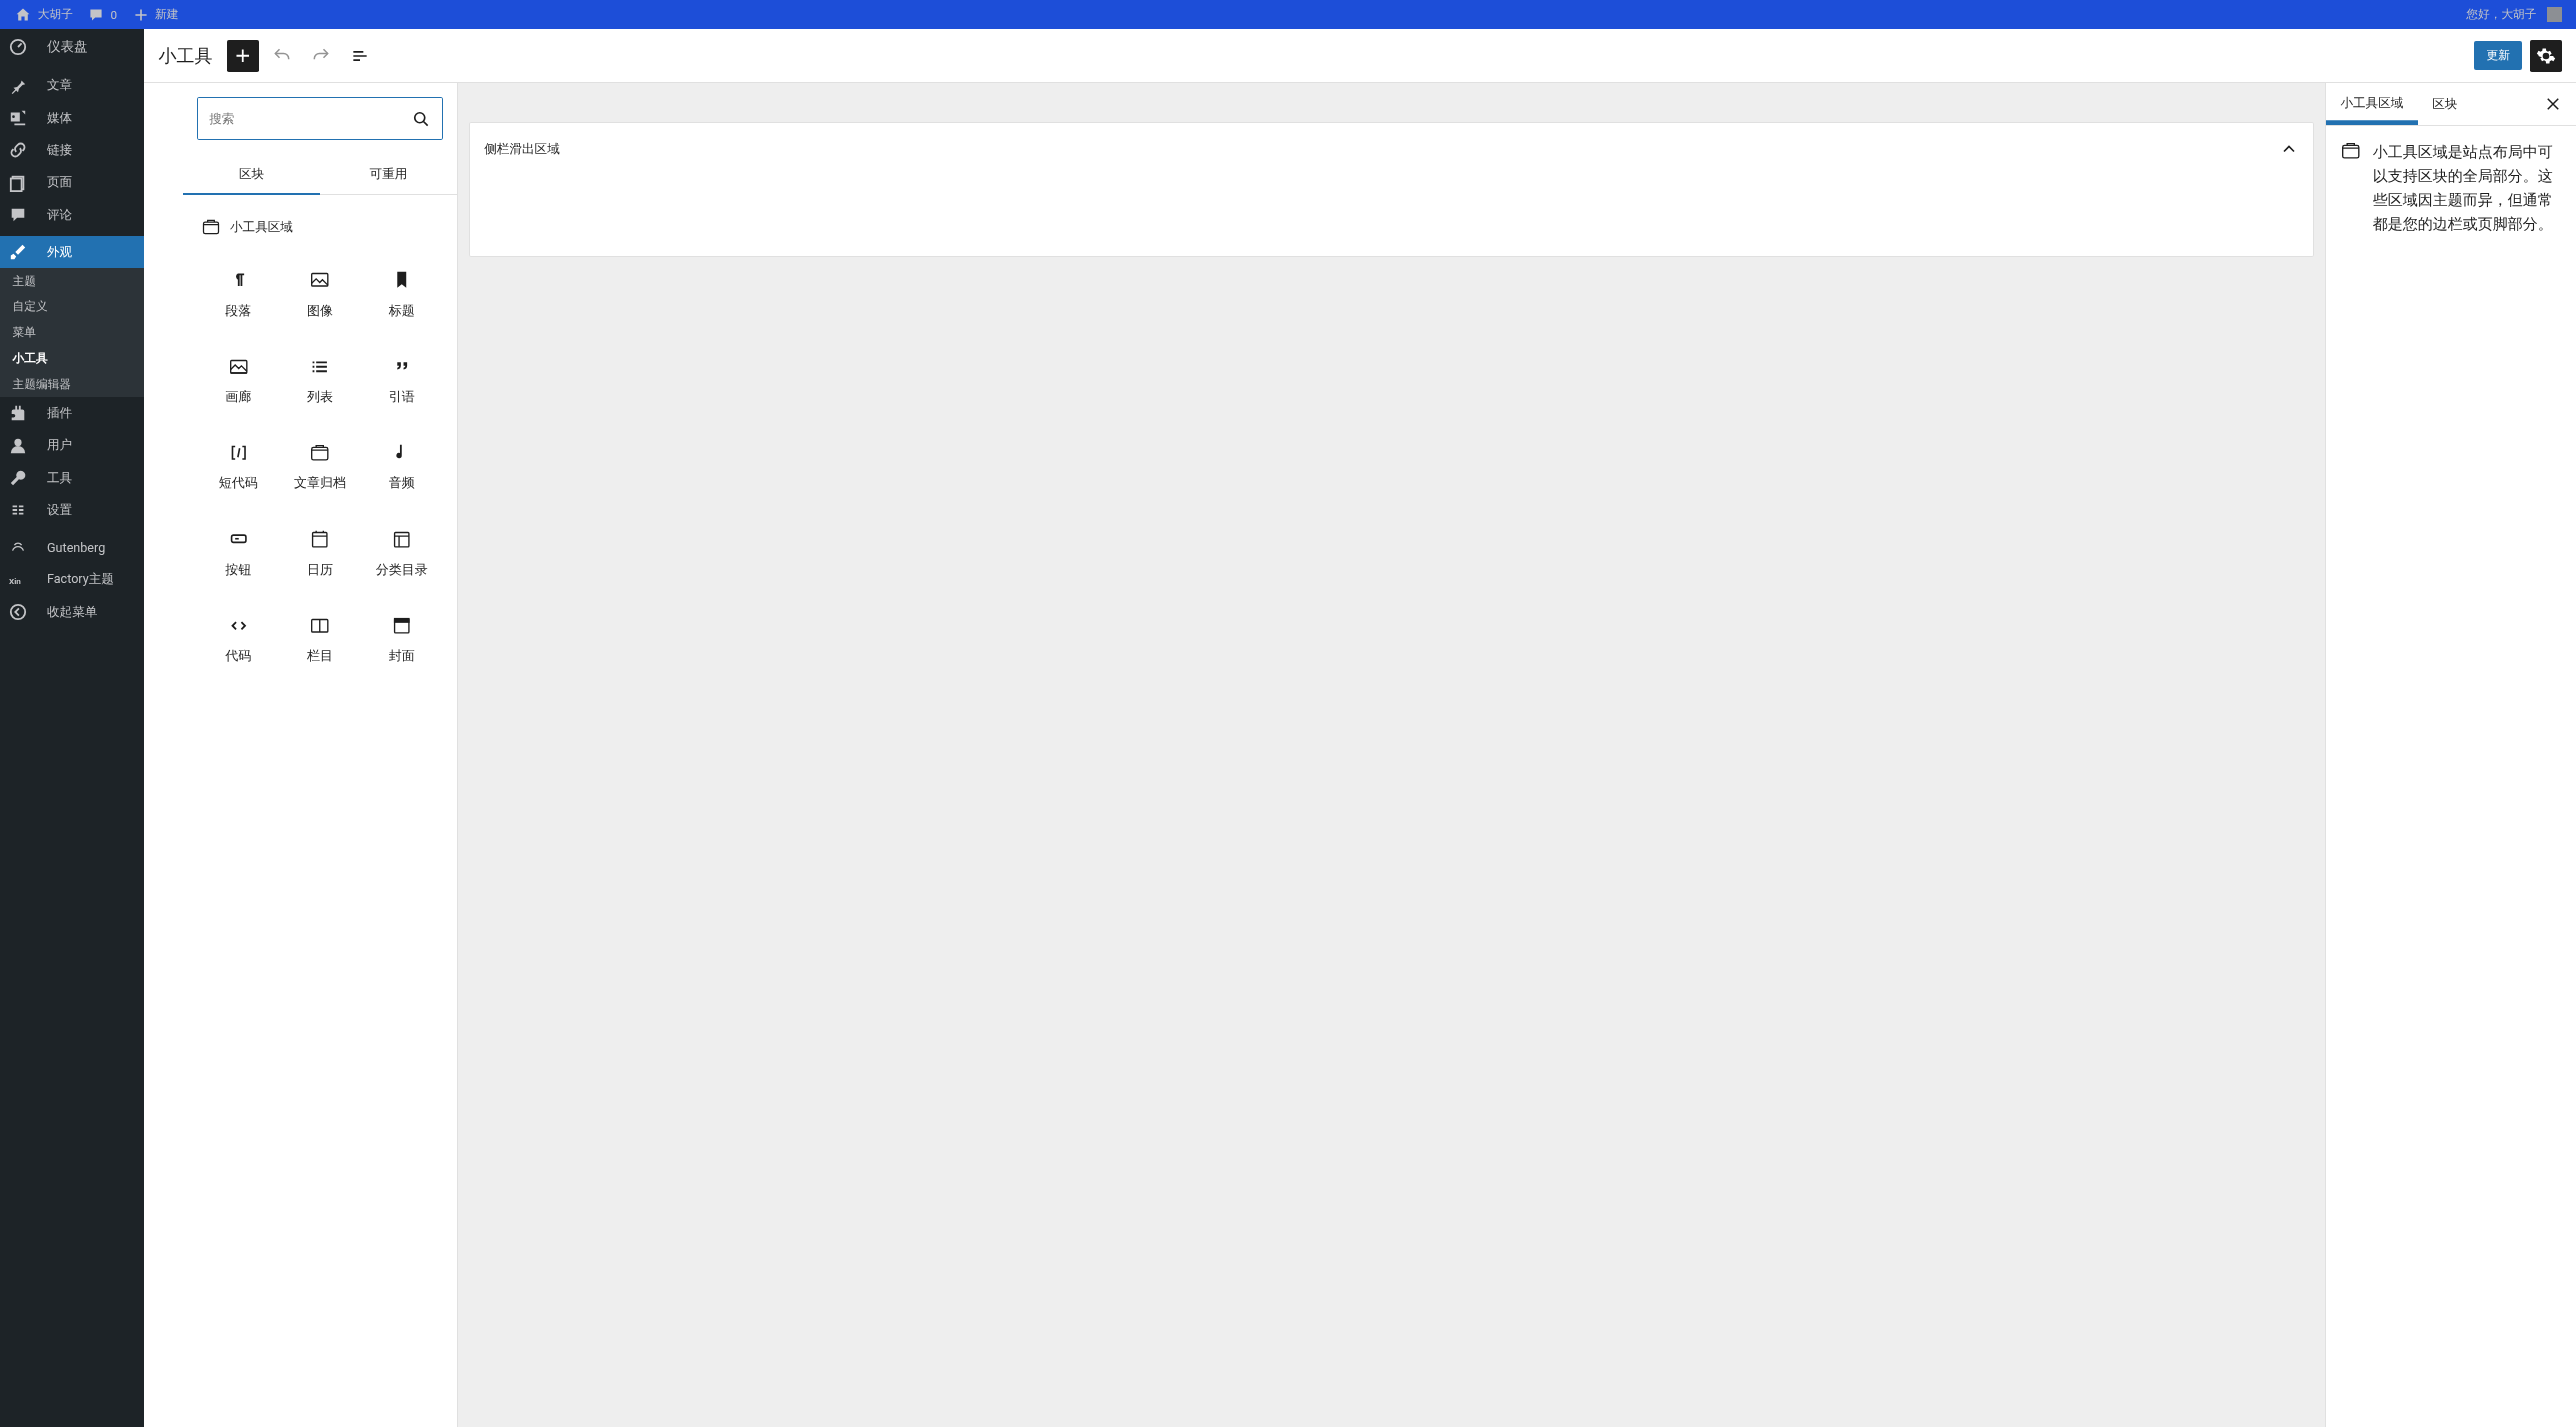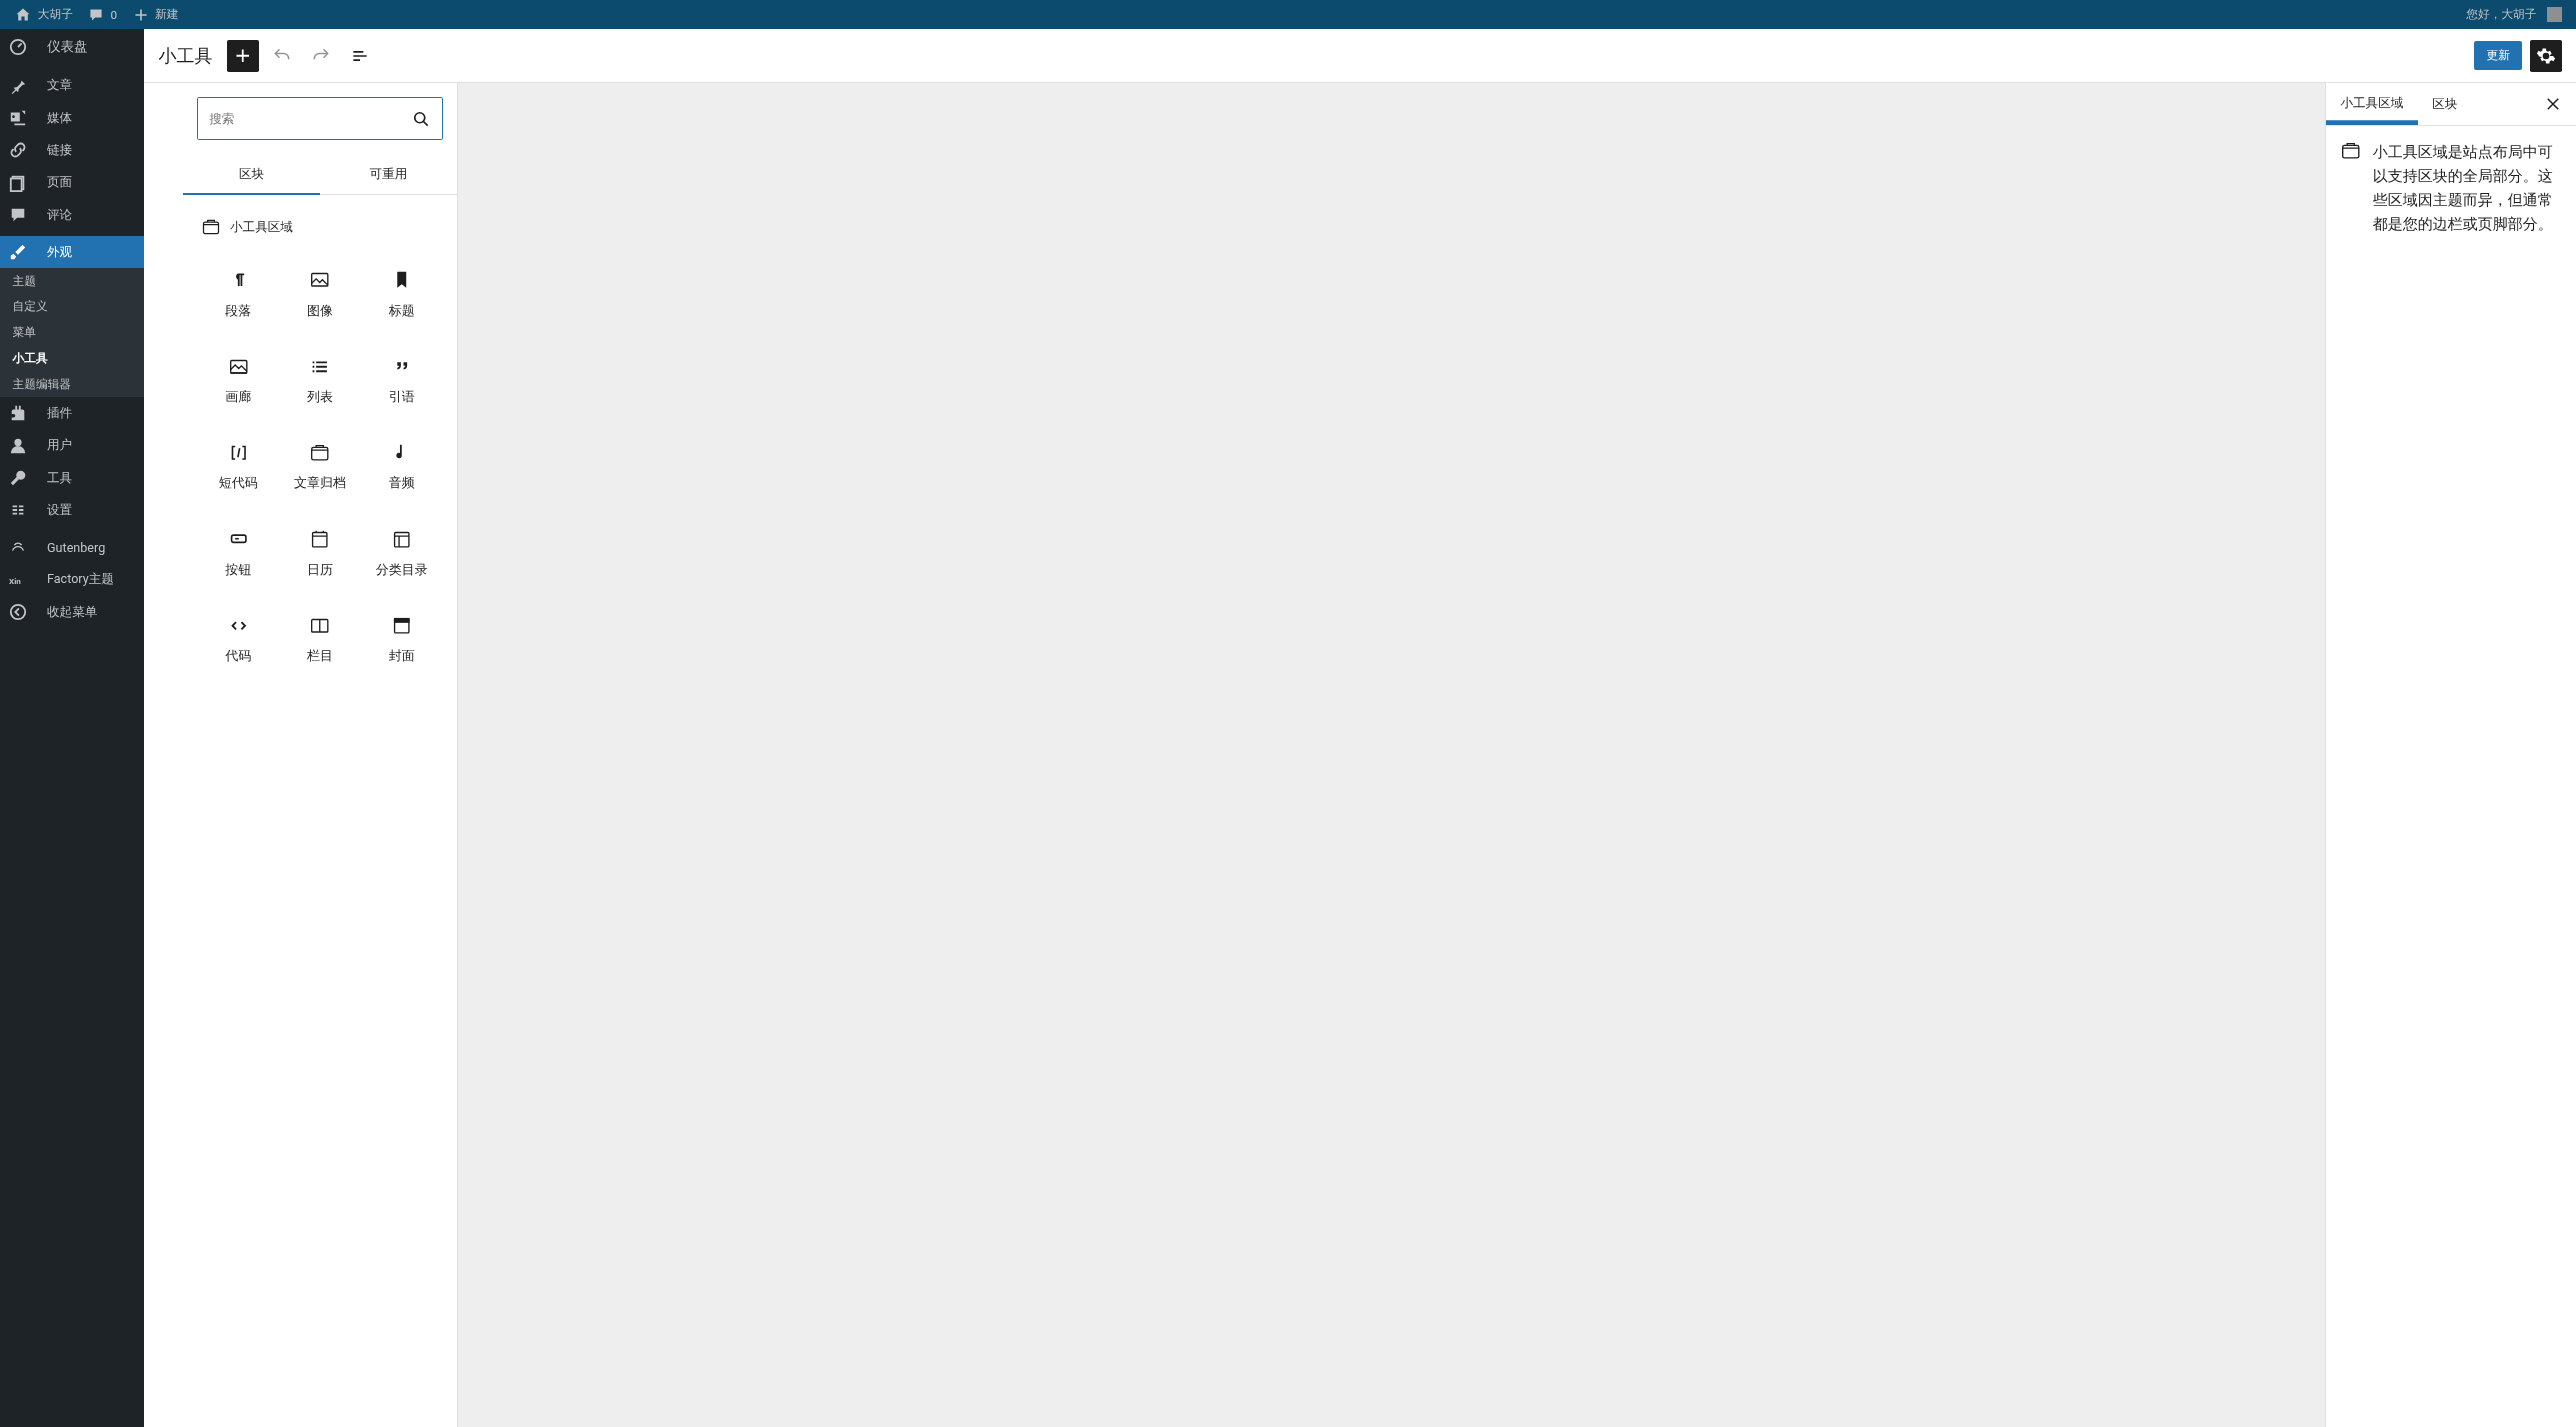--- a/index.html
+++ b/index.html
@@ -1,19 +1,19 @@
 <!DOCTYPE html>
 <html style="font-size:14.4px"><head>
 <meta charset="utf-8">
 <style>
 * { box-sizing: border-box; margin: 0; padding: 0; }
 body { font-family: -apple-system, BlinkMacSystemFont, "Segoe UI", Roboto, "Helvetica Neue", Arial, sans-serif; font-size: 11.7px; color: #1e1e1e; background: #f0f0f1; overflow: hidden; }
 
 
-.admin-bar { position: fixed; top: 0; left: 0; right: 0; height: 29px; background: #0c4a6e; color: #c3c4c7; display: flex; align-items: center; justify-content: space-between; z-index: 100; font-size: 11.7px; padding: 0 7.2px; }
+.admin-bar { position: fixed; top: 0; left: 0; right: 0; height: 29px; background: #1d4ed8; color: #c3c4c7; display: flex; align-items: center; justify-content: space-between; z-index: 100; font-size: 11.7px; padding: 0 7.2px; }
 .admin-bar-left, .admin-bar-right { display: flex; align-items: center; height: 100%; }
 .ab-item { display: flex; align-items: center; padding: 0 7.2px; height: 100%; color: #c3c4c7; cursor: pointer; gap: 5.4px; }
 .ab-icon { width: 18px; height: 18px; display: inline-flex; align-items: center; justify-content: center; }
 .ab-avatar { width: 14.4px; height: 14.4px; background: #8c8f94; margin-left: 5.4px; }
 
 
 .admin-sidebar { position: fixed; top: 29px; left: 0; bottom: 0; width: 144px; background: #1d2327; color: #c3c4c7; overflow-y: auto; z-index: 50; }
 .menu-item { display: flex; align-items: center; padding: 7.2px 9px; color: #c3c4c7; cursor: pointer; font-size: 12.6px; gap: 20px; }
 .menu-item.current { background: #2271b1; color: #fff; position: relative; }
 .menu-item.current::after { content: ""; position: absolute; right: -7.2px; top: 50%; transform: translateY(-50%); border: 7.2px solid transparent; border-right-color: #f0f0f1; }
@@ -444,20 +444,31 @@
                   <rect x="4" y="4" width="16" height="4" fill="currentColor"></rect>
                 </svg>
               </span>
               <span class="block-label">封面</span>
             </div>
           </div>
       </div>
     </div>
 
     <div class="canvas">
+      <div class="widget-area">
+        <div class="widget-area-header">
+          <span>侧栏滑出区域</span>
+          <span>
+            <svg viewBox="0 0 24 24" width="20" height="20" fill="none" stroke="#1e1e1e" stroke-width="2">
+                <path d="M6 15l6-6 6 6"></path>
+              </svg>
+          </span>
+        </div>
+        <div class="widget-area-body"></div>
+      </div>
     </div>
 
     <div class="settings-panel">
       <div class="settings-tabs">
         <div class="settings-tab active">小工具区域</div>
         <div class="settings-tab">区块</div>
         <div class="settings-close">
           <svg viewBox="0 0 24 24" width="18" height="18" fill="none" stroke="#1e1e1e" stroke-width="2">
               <path d="M5 5l14 14M19 5L5 19"></path>
             </svg>

